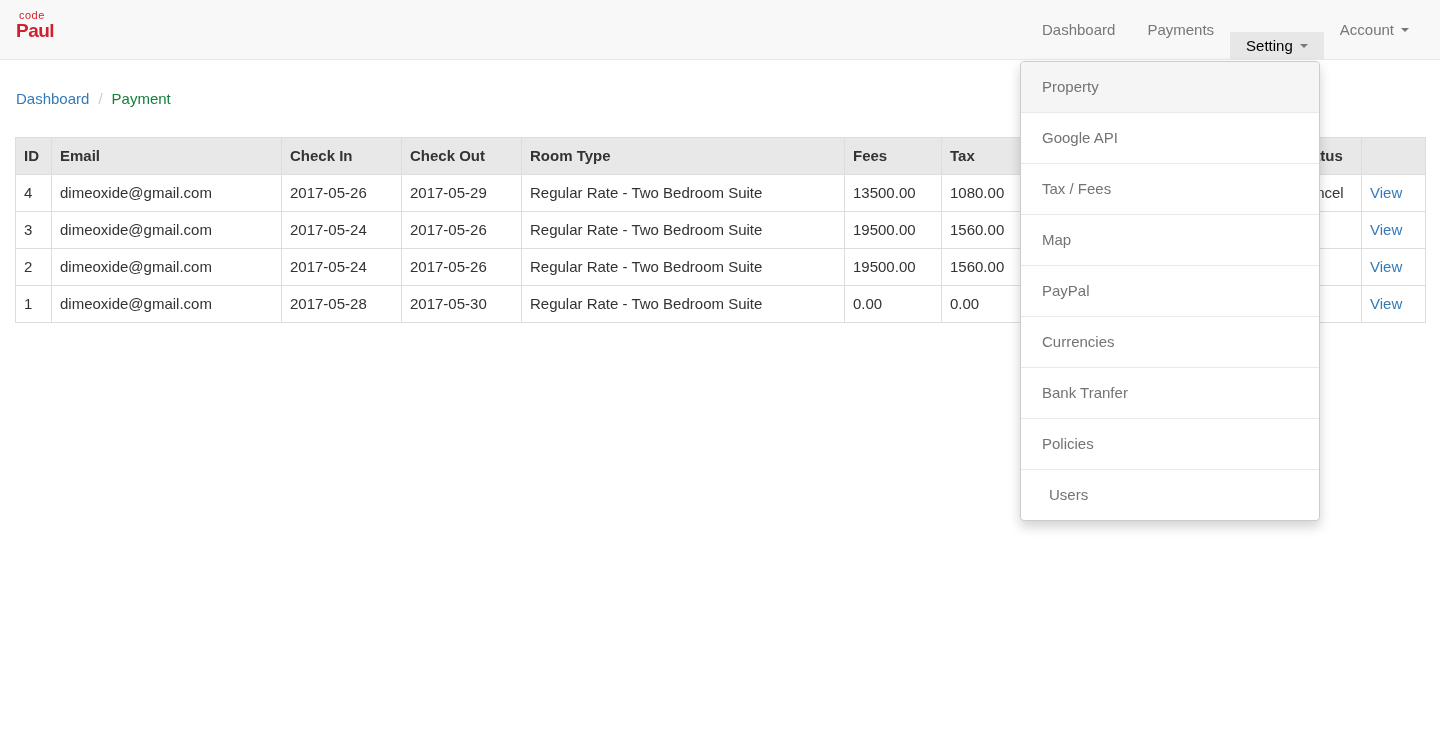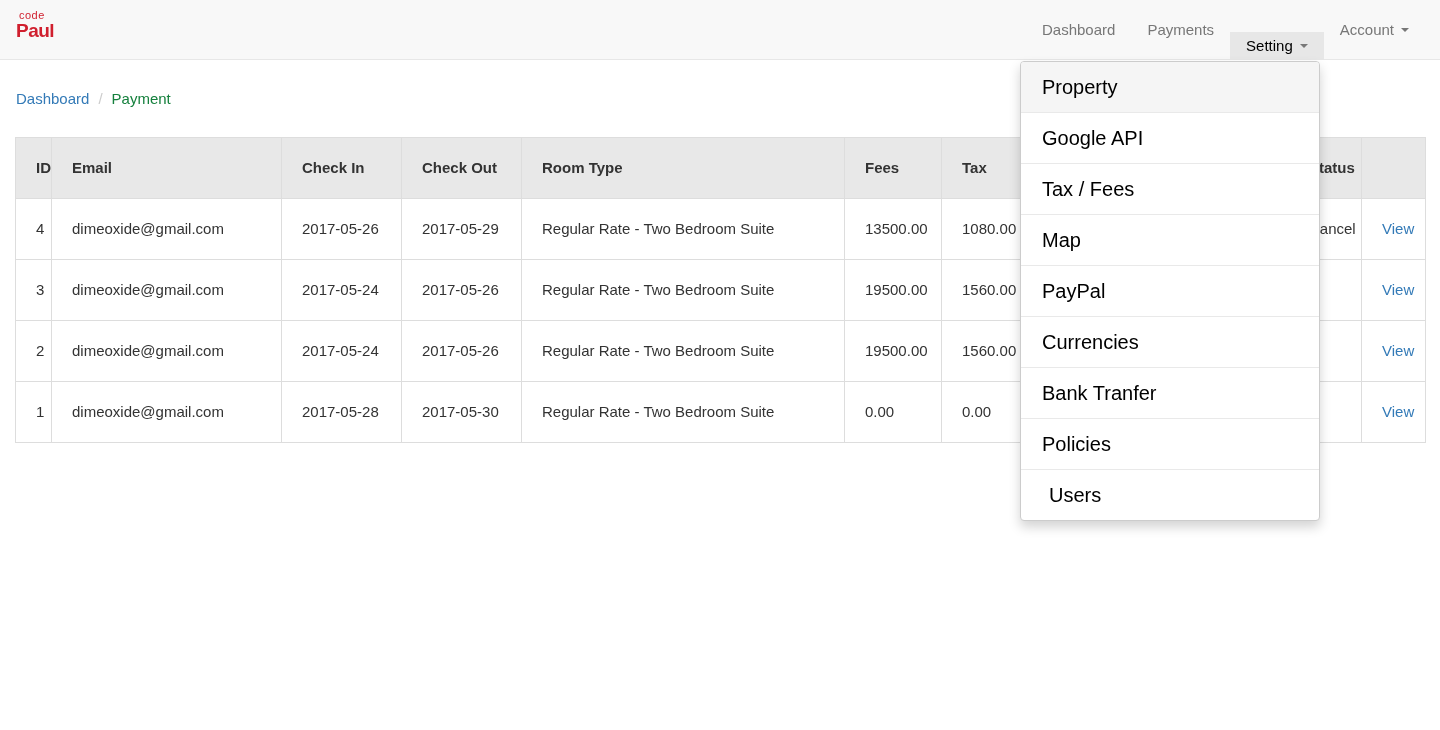--- a/index.html
+++ b/index.html
@@ -36,36 +36,36 @@
   .breadcrumb a { color: #337ab7; text-decoration: none; cursor: pointer; }
   .breadcrumb .sep { color: #ccc; padding: 0 9px; }
   .breadcrumb .current { color: #15803d; }
 
   
   table.payments {
     table-layout: fixed; width: 1410px; margin: 30px 15px 0;
     border-collapse: collapse;
   }
   table.payments th, table.payments td {
-    border: 1px solid #ddd; padding: 20px; text-align: left;
+    border: 1px solid #ddd; padding: 8px; text-align: left;
     overflow: hidden; white-space: nowrap; line-height: 20px; margin-left: 7px;
   }
   table.payments th { background: #e8e8e8; font-weight: bold; color: #333; }
   table.payments td { color: #333; }
   td.view-cell a { color: #337ab7; text-decoration: none; cursor: pointer; }
 
   
   .dropdown-menu {
     position: absolute; left: 1020px; top: 61px; width: 300px; z-index: 20;
     background: #fff; border: 1px solid #ccc; border-radius: 4px;
     box-shadow: 0 6px 12px rgba(0,0,0,.175);
     list-style: none; margin: 0; padding: 0; overflow: hidden;
   }
   .dropdown-menu li {
-    padding: 15px 21px; font-size: 20px; color: #000000; cursor: pointer;
+    padding: 15px 21px; font-size: 15px; color: #737373; cursor: pointer;
     border-bottom: 1px solid #e9e9e9; line-height: 20px;
   }
   .dropdown-menu li:last-child { border-bottom: none; padding-left: 28px; }
   .dropdown-menu li.highlighted { background: #f5f5f5; }
 </style>
 </head>
 <body>
 
 <header class="navbar">
   <div class="logo">

